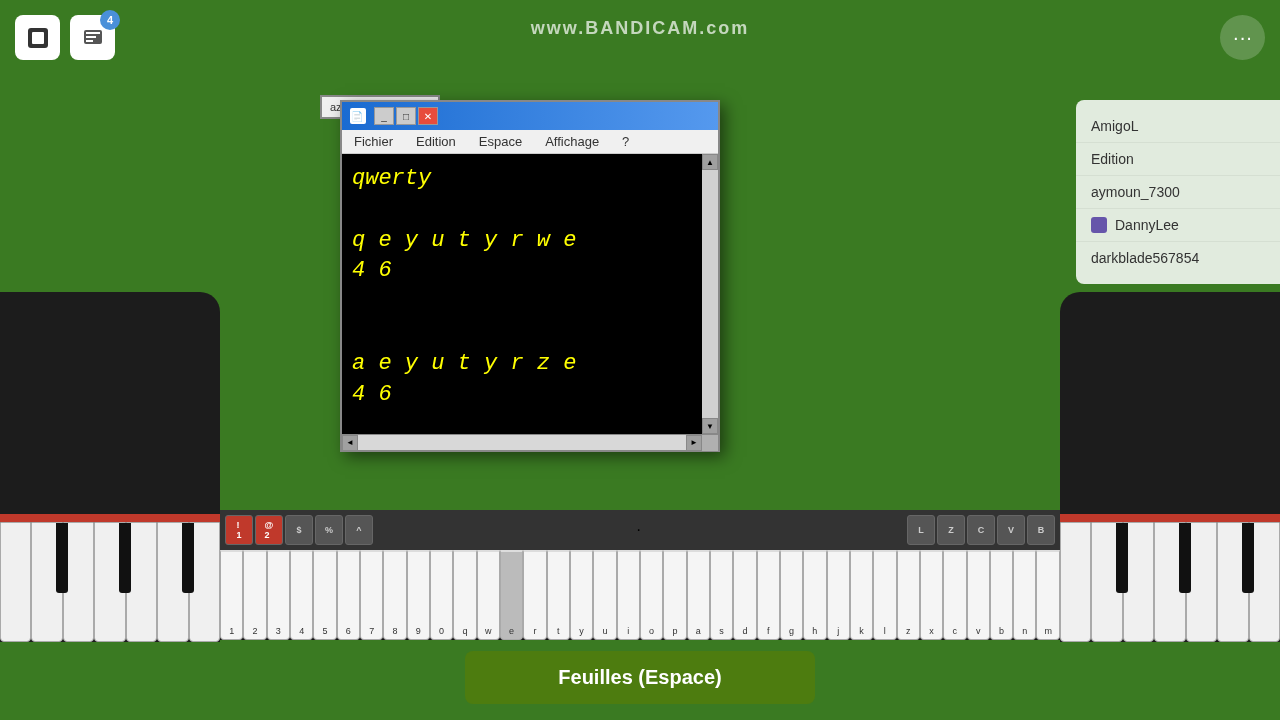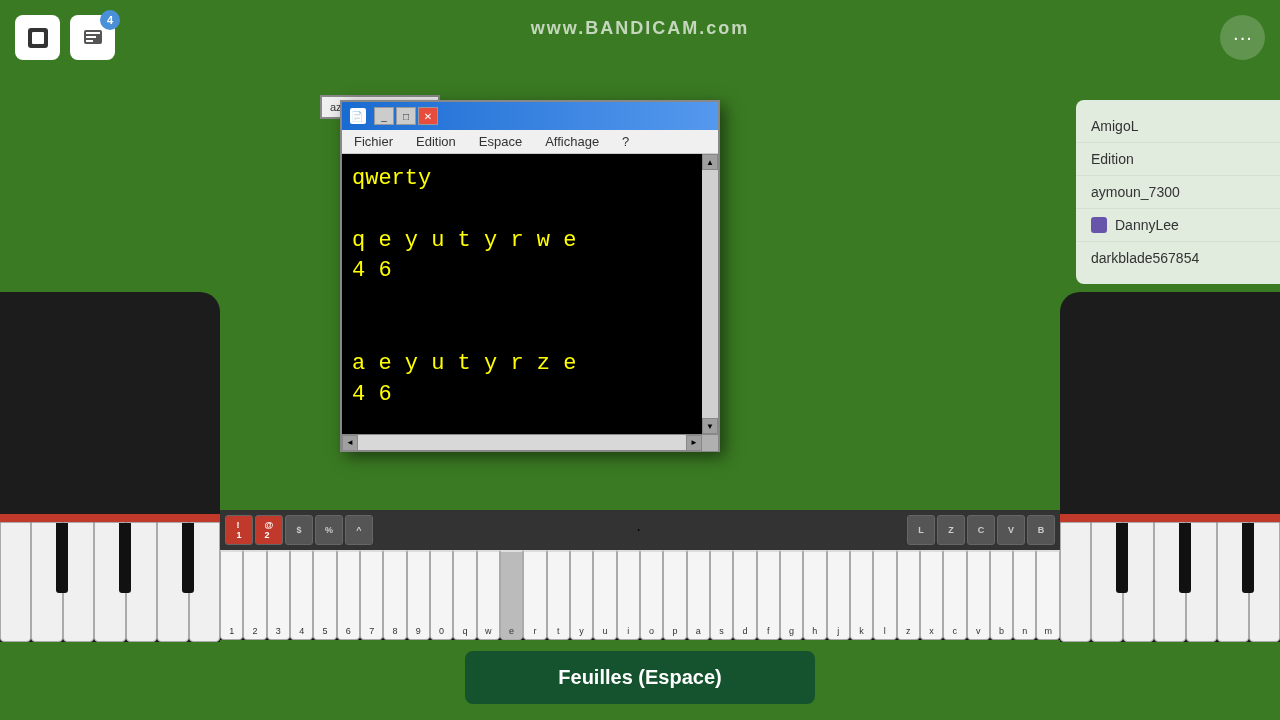--- a/index.html
+++ b/index.html
@@ -245,21 +245,21 @@
       border: none;
       border-radius: 8px;
       padding: 15px 30px;
       font-size: 20px;
       font-weight: bold;
       cursor: pointer;
       min-width: 100px;
     }
 
     .btn-leaves {
-      background: #14532d;
+      background: #4d7c0f;
       color: white;
       border: none;
       border-radius: 8px;
       padding: 15px 40px;
       font-size: 20px;
       font-weight: bold;
       cursor: pointer;
       min-width: 350px;
     }
 
@@ -348,20 +348,21 @@
       font-family: 'Courier New', monospace;
       font-size: 22px;
       padding: 10px;
       height: 280px;
       overflow: hidden;
       position: relative;
     }
 
     .notepad-content-inner {
       line-height: 1.4;
+      font-style: italic;
     }
 
     .notepad-scrollbar-right {
       position: absolute;
       right: 0;
       top: 0;
       width: 16px;
       height: 100%;
       background: #c0c0c0;
       display: flex;

